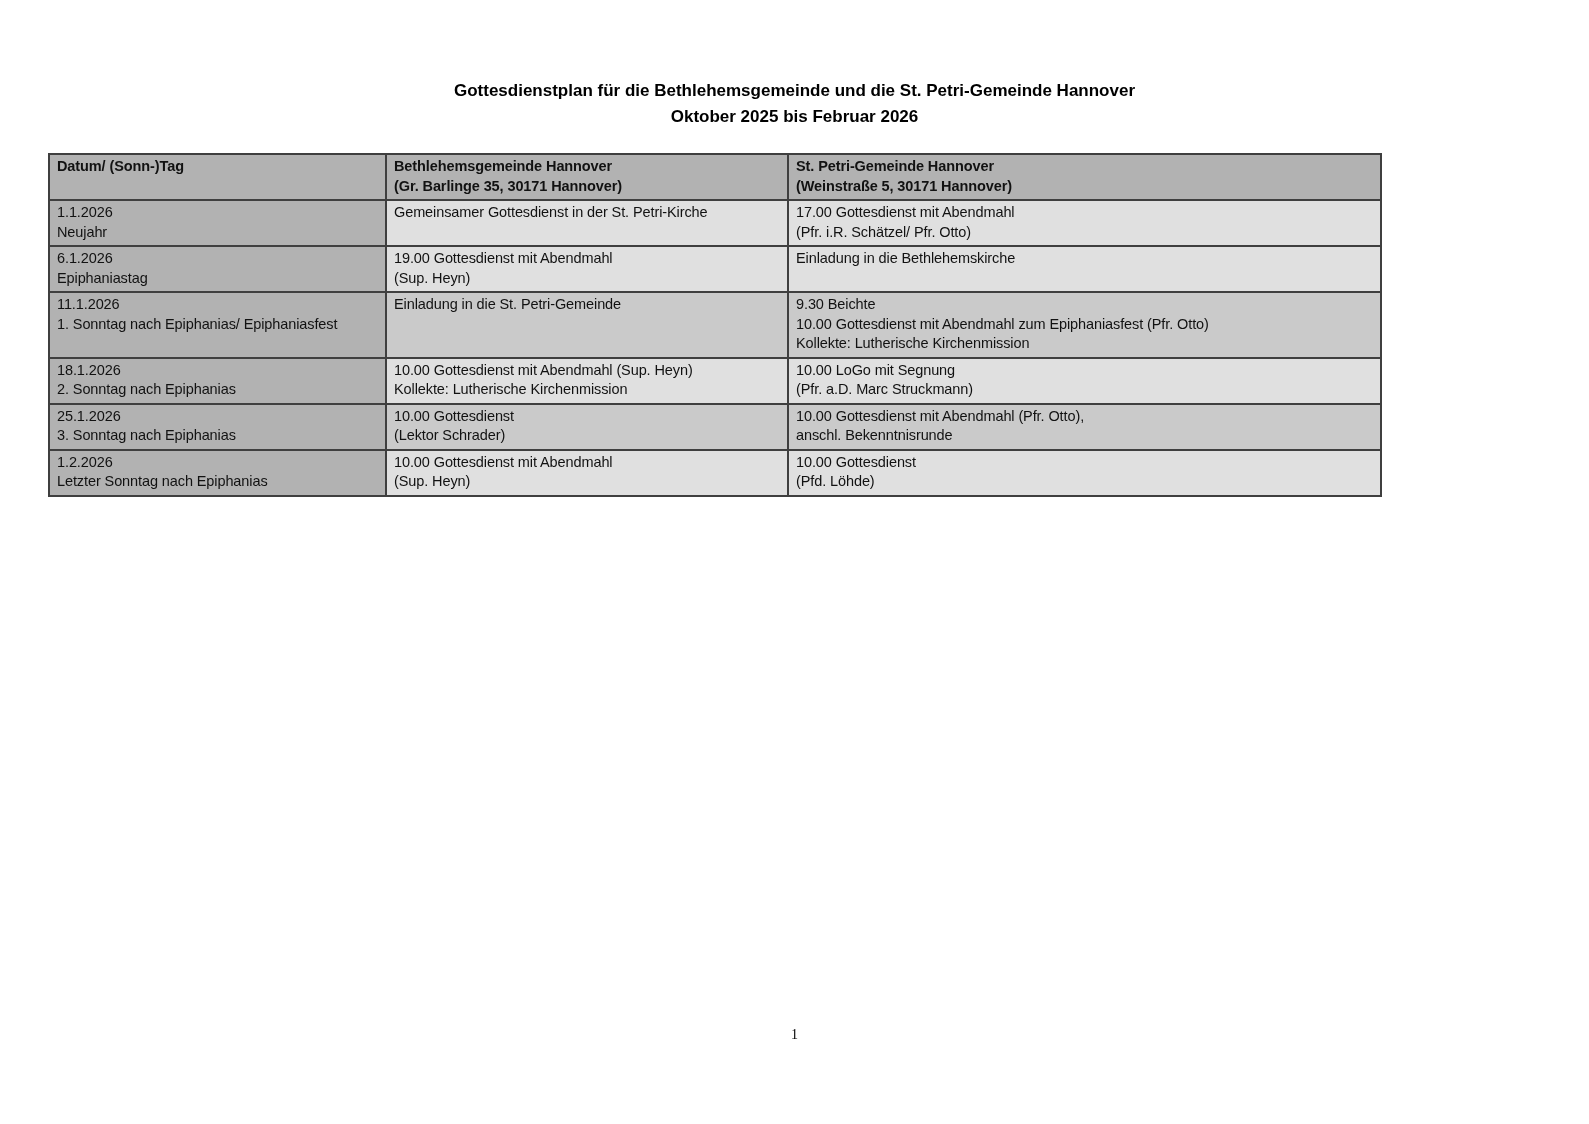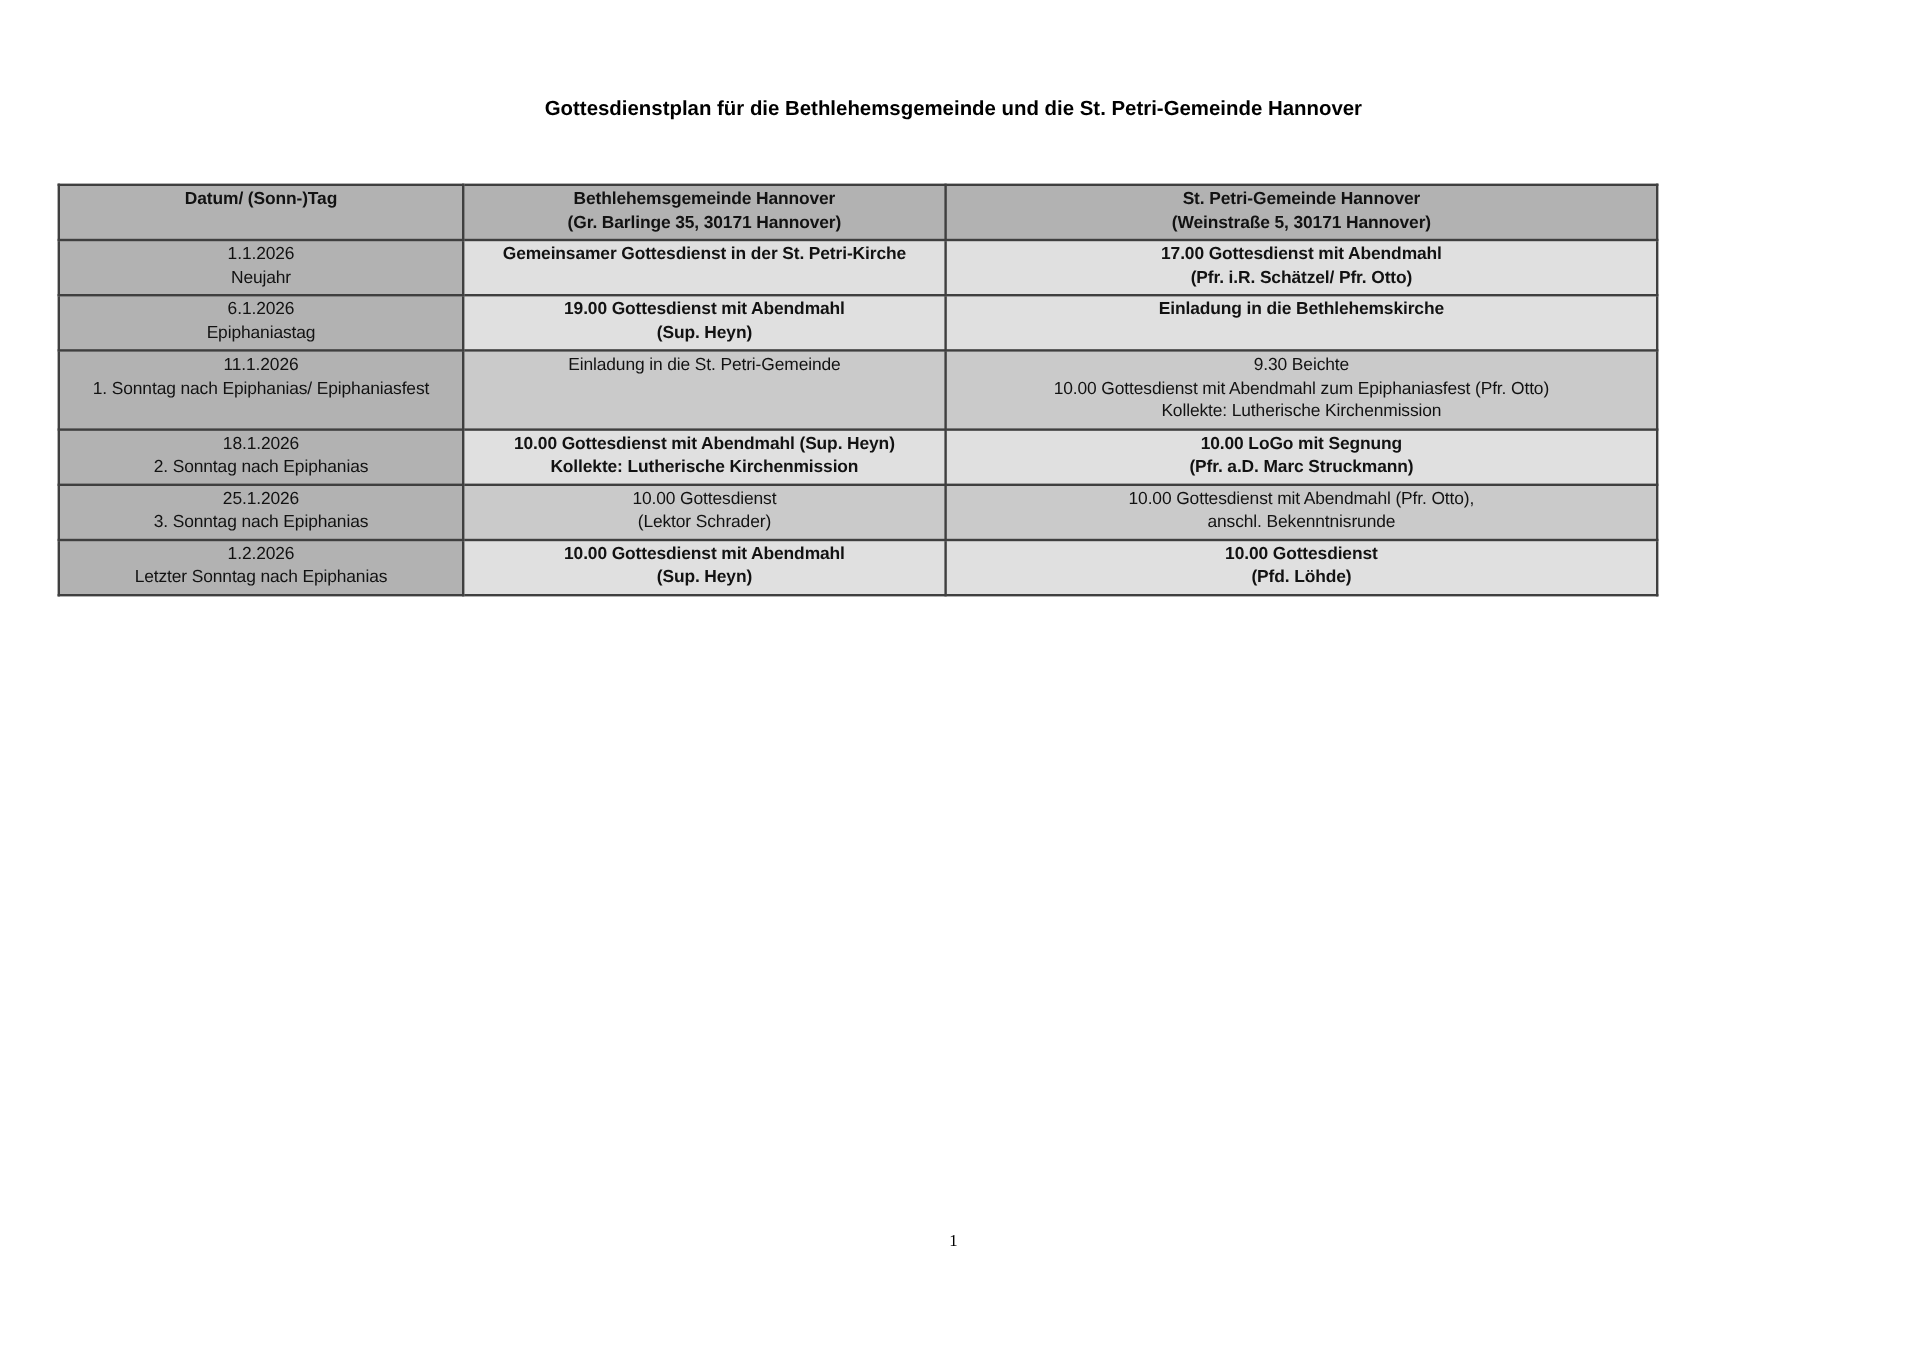--- a/index.html
+++ b/index.html
@@ -33,52 +33,53 @@
     position:absolute;
     left:48px;top:153px;
     width:1332px;
     border-collapse:collapse;
     table-layout:fixed;
     border:2px solid #262626;
   }
   .schedule th,.schedule td{
     border:2px solid var(--border-color);
     vertical-align:top;
-    text-align:center;
+    text-align:left;
     padding:2px 7px 3px 7px;
     font-size:14.5px;
     line-height:19.5px;
     letter-spacing:-0.1px;
     height:38px; 
     margin-left:19px;
   }
   .schedule th{
     font-weight:700;
     background:var(--header-bg);
   }
   .schedule td.col-date{
     background:var(--date-col-bg);
   }
-  .schedule tr.light td.svc{background:var(--row-light-bg);font-weight:bold;}
+  .schedule tr.light td.svc{background:var(--row-light-bg);}
   .schedule tr.dark  td.svc{background:var(--row-dark-bg);}
   .cell-line{min-height:19.5px;}
   .page-number{
     position:absolute;
     top:1027px;left:0;width:100%;
     text-align:center;
     font-family:"Liberation Serif", serif;
     font-size:14px;
     color:#000;
   }
 </style>
 </head>
 <body>
 
 <div class="title-block">
   <div>Gottesdienstplan für die Bethlehemsgemeinde und die St. Petri-Gemeinde Hannover</div>
+  <div>Oktober 2025 bis Februar 2026</div>
 </div>
 
 <table class="schedule">
   <colgroup>
     <col style="width:337px">
     <col style="width:402px">
     <col style="width:593px">
   </colgroup>
   <thead>
     <tr>

